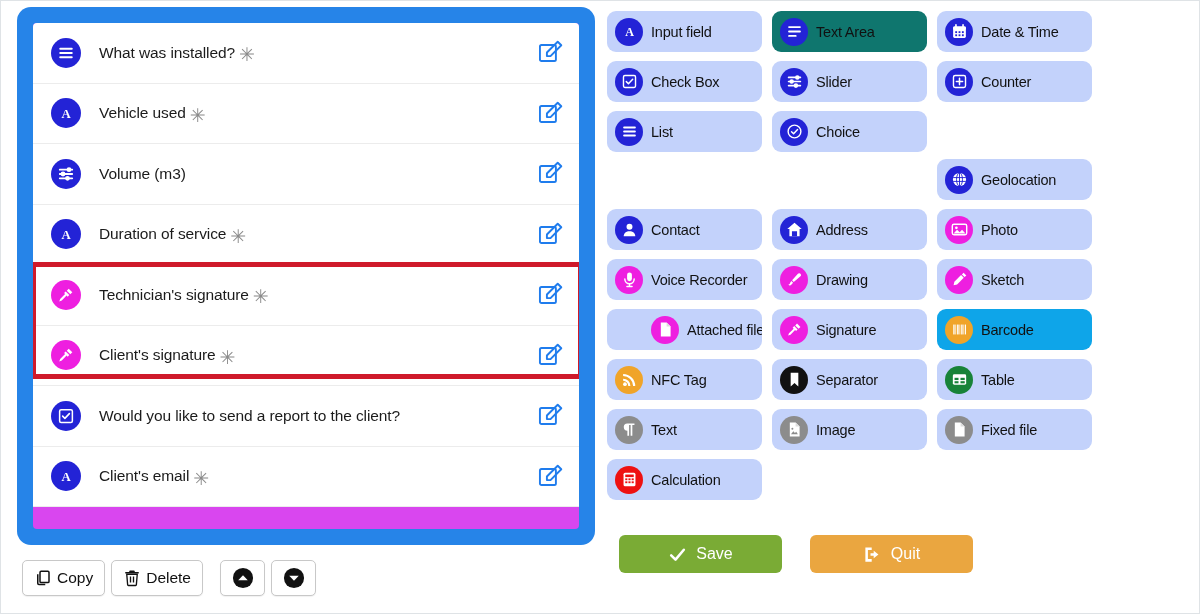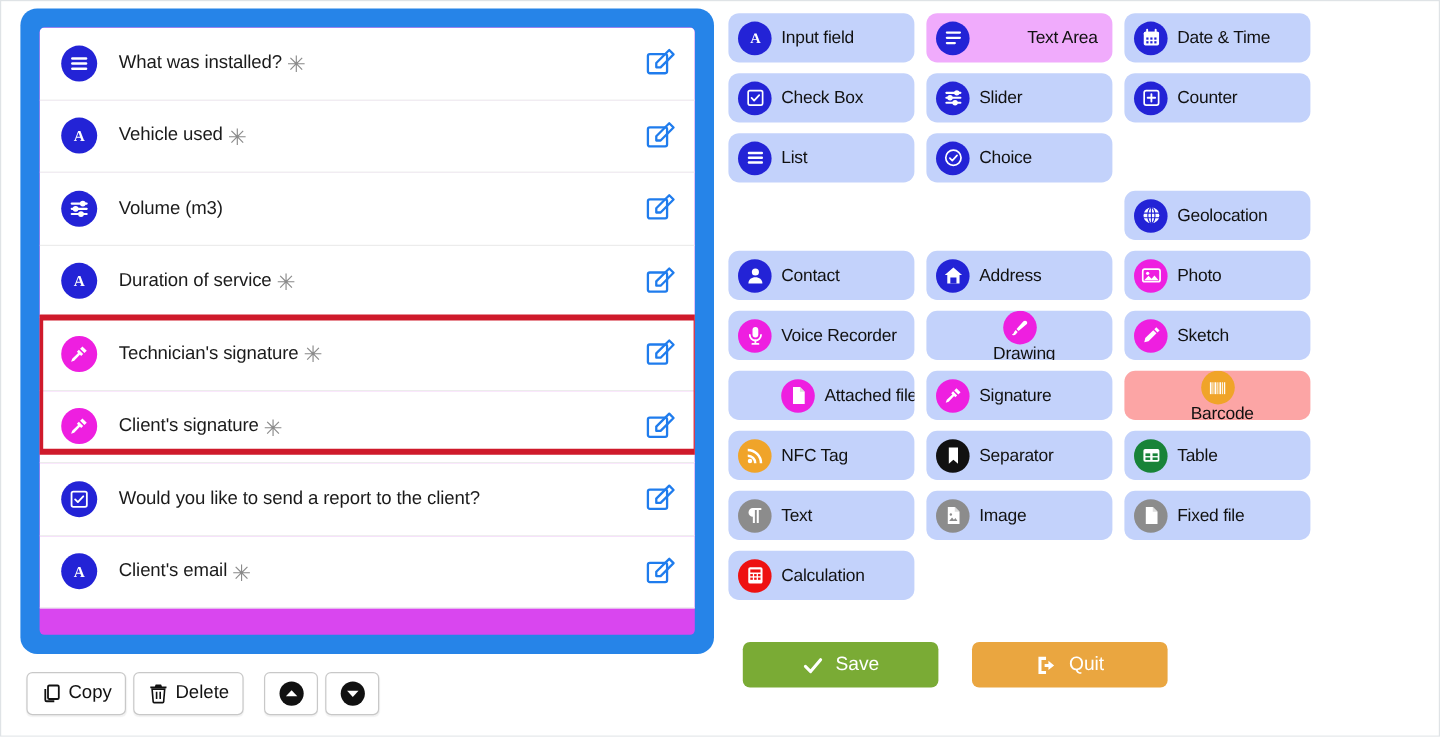--- a/index.html
+++ b/index.html
@@ -318,21 +318,21 @@
 
   <div id="palette">
       <div class="pal-btn" style="background: rgb(195, 210, 251);">
         <div class="pal-icon" style="background: rgb(35, 35, 214);">
           <svg viewBox="0 0 24 24">
             <text x="12" y="18" font-size="17" font-weight="bold" text-anchor="middle" fill="#fff" font-family="Liberation Serif, serif">A</text>
           </svg>
         </div>
         <div class="pal-label">Input field</div>
       </div>
-      <div class="pal-btn" style="background: #f0abfc; gap: 40px;">
+      <div class="pal-btn" style="background: #0f766e;">
         <div class="pal-icon" style="background: rgb(35, 35, 214);">
           <svg viewBox="0 0 24 24">
             <rect x="3" y="4.5" width="18" height="2.6" rx="1.3" fill="#fff"></rect>
             <rect x="3" y="10.7" width="18" height="2.6" rx="1.3" fill="#fff"></rect>
             <rect x="3" y="16.9" width="12" height="2.6" rx="1.3" fill="#fff"></rect>
           </svg>
         </div>
         <div class="pal-label">Text Area</div>
       </div>
       <div class="pal-btn" style="background: rgb(195, 210, 251);">
@@ -446,21 +446,21 @@
       <div class="pal-btn" style="background: rgb(195, 210, 251);">
         <div class="pal-icon" style="background: rgb(238, 31, 224);">
           <svg viewBox="0 0 24 24">
             <rect x="8.6" y="2" width="6.8" height="12.4" rx="3.4" fill="#fff"></rect>
             <path d="M5.4 11.4a6.6 6.6 0 0 0 13.2 0" fill="none" stroke="#fff" stroke-width="2.1" stroke-linecap="round"></path>
             <path d="M12 18v4M8.4 22h7.2" stroke="#fff" stroke-width="2.1" stroke-linecap="round"></path>
           </svg>
         </div>
         <div class="pal-label">Voice Recorder</div>
       </div>
-      <div class="pal-btn" style="background: rgb(195, 210, 251); flex-direction: column;">
+      <div class="pal-btn" style="background: rgb(195, 210, 251);">
         <div class="pal-icon" style="background: rgb(238, 31, 224);">
           <svg viewBox="0 0 24 24">
             <path d="M18.6 3.2a2.6 2.6 0 0 1 2.2 4L11 15.4 8.6 13l8.2-9.2a2.6 2.6 0 0 1 1.8-.6z" fill="#fff"></path>
             <path d="M7.6 14.2l2.4 2.4-2.2 2.6a3.3 3.3 0 0 1-4.6.2c1.6-.3 2.4-1.4 2.6-2.8z" fill="#fff"></path>
           </svg>
         </div>
         <div class="pal-label">Drawing</div>
       </div>
       <div class="pal-btn" style="background: rgb(195, 210, 251);">
         <div class="pal-icon" style="background: rgb(238, 31, 224);">
@@ -482,21 +482,21 @@
       </div>
       <div class="pal-btn" style="background: rgb(195, 210, 251);">
         <div class="pal-icon" style="background: rgb(238, 31, 224);">
           <svg viewBox="0 0 24 24">
             <path d="M15.6 3.6l4.8 4.8-2.6 2.6-4.8-4.8z" fill="#fff"></path>
             <path d="M11.6 7.2l4.8 4.8-2.2 2.2-1.4-1.4-6.4 6.6-3.4 1.2 1.2-3.4 6.6-6.4-1.4-1.4z" fill="#fff"></path>
           </svg>
         </div>
         <div class="pal-label">Signature</div>
       </div>
-      <div class="pal-btn" style="background: #fca5a5; flex-direction: column;">
+      <div class="pal-btn" style="background: #0ea5e9;">
         <div class="pal-icon" style="background: rgb(240, 164, 41);">
           <svg viewBox="0 0 24 24">
             <g fill="#fff">
               <rect x="3.2" y="5" width="1.9" height="14"></rect>
               <rect x="6.2" y="5" width="1.1" height="14"></rect>
               <rect x="8.6" y="5" width="2.2" height="14"></rect>
               <rect x="12" y="5" width="1.1" height="14"></rect>
               <rect x="14.4" y="5" width="2" height="14"></rect>
               <rect x="17.6" y="5" width="1.1" height="14"></rect>
               <rect x="19.8" y="5" width="1.4" height="14"></rect>

